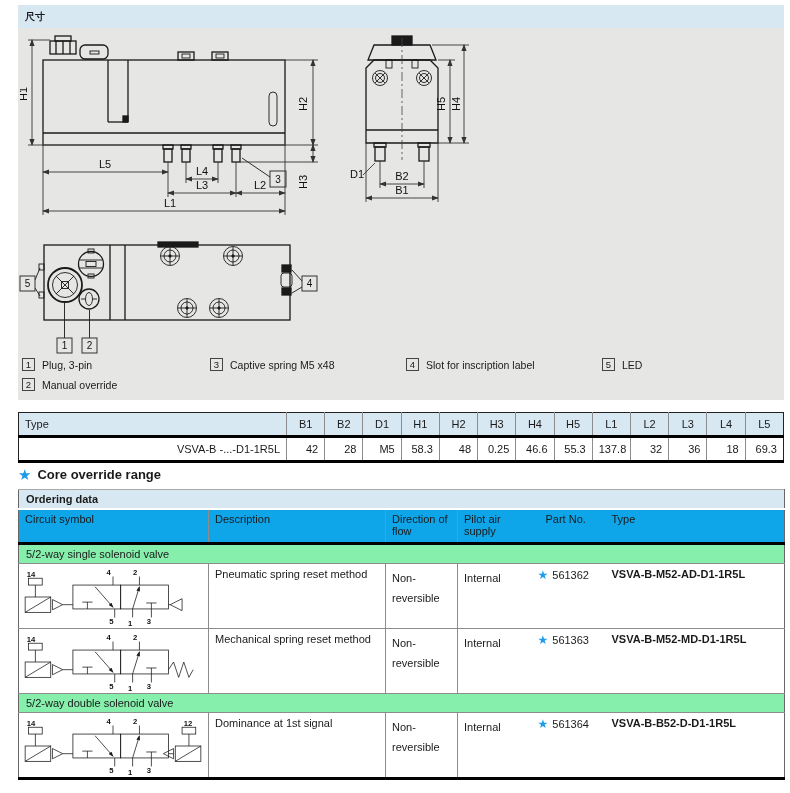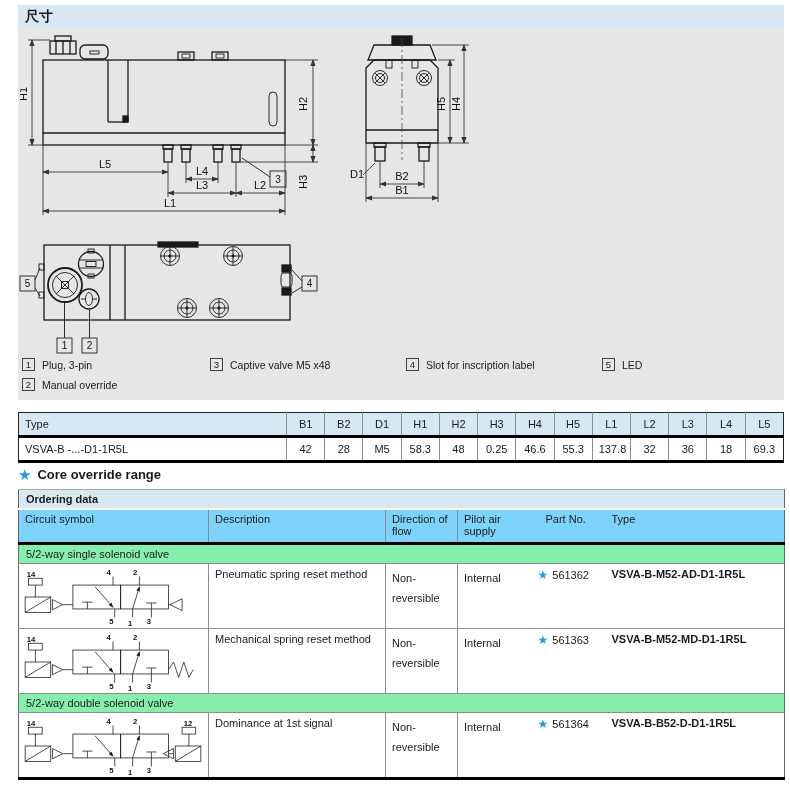--- a/index.html
+++ b/index.html
@@ -2,21 +2,21 @@
 <html><head>
 <meta charset="utf-8">
 <style>
   html,body{margin:0;padding:0;background:#fff;}
   #page{position:relative;width:790px;height:793px;background:#fff;
         font-family:"Liberation Sans",sans-serif;color:#1a1a1a;overflow:hidden;}
   .abs{position:absolute;}
   
   .titlebar{left:18px;top:5px;width:766px;height:23px;background:#d8e8f3;
             display:flex;align-items:center;padding-left:7px;box-sizing:border-box;
-            font-size:14px;font-weight:bold;}
+            font-size:10px;font-weight:bold;}
   
   .panel{left:18px;top:28px;width:766px;height:372px;background:#e6e6e4;}
   svg text{font-family:"Liberation Sans",sans-serif;}
   .ln{stroke:#1a1a1a;stroke-width:1.3;fill:none;}
   .thin{stroke:#1a1a1a;stroke-width:0.9;fill:none;}
   .dim{stroke:#333;stroke-width:0.9;fill:none;}
   .dtxt{font-size:11px;fill:#111;}
   .ptxt{font-size:9px;font-weight:bold;fill:#111;}
   .cbox{stroke:#333;stroke-width:1;fill:#e6e6e4;}
   .ctxt{font-size:10px;fill:#111;}
@@ -24,30 +24,30 @@
   .legend-item{display:flex;align-items:center;gap:7px;font-size:10.5px;}
   .numbox{width:13px;height:13px;border:1px solid #444;box-sizing:border-box;
           display:flex;align-items:center;justify-content:center;font-size:9.5px;flex:0 0 auto;}
   
   table.dim{border-collapse:collapse;table-layout:fixed;width:766px;font-size:11px;
             border-left:1px solid #222;border-right:1px solid #222;}
   table.dim td{border-right:1px solid #8c8c8c;padding:3px 6px;text-align:center;height:16px;}
   table.dim td:last-child{border-right:none;}
   table.dim tr.hd td{background:#d8e8f3;border-top:1px solid #222;border-bottom:3px solid #000;text-align:center;}
   table.dim tr.hd td.tl, table.dim td.tl{text-align:left;}
-  table.dim tr.val td{border-bottom:3px solid #000;background:#fff;}
+  table.dim tr.val td{border-bottom:3px solid #000;background:#fff;text-align:right;}
   
   .core-head{left:18px;top:467px;font-size:13px;font-weight:bold;display:flex;align-items:center;gap:6px;}
   .bluestar{color:#1e9be9;font-size:15px;font-weight:normal;line-height:1;}
   
   table.ord{border-collapse:collapse;table-layout:fixed;width:766px;font-size:11px;
             border-left:1px solid #666;border-right:1px solid #666;border-top:1px solid #a8a8a8;}
   table.ord td{box-sizing:border-box;}
   table.ord tr.bar td{background:#d8e8f3;font-weight:bold;padding:3px 7px;border-bottom:2px solid #fff;height:19px;}
-  table.ord tr.cols td{background:#7dd3fc;vertical-align:top;padding:3px 6px;height:34px;
+  table.ord tr.cols td{background:#0ea5e9;vertical-align:top;padding:3px 6px;height:34px;
                        border-bottom:3px solid #000;border-right:1px solid #8c8c8c;}
   table.ord tr.cols td.nb, table.ord tr.cols td:last-child{border-right:none;}
   table.ord tr.sec td{background:#86efac;padding:3px 7px;border-bottom:1px solid #8c8c8c;height:19px;}
   table.ord tr.row td{vertical-align:top;padding:4px 6px;border-bottom:1px solid #8c8c8c;
                       border-right:1px solid #8c8c8c;background:#fff;}
   table.ord tr.row td.nb, table.ord tr.row td:last-child{border-right:none;}
   table.ord tr.row td.sym{padding:4px 2px 0 4px;}
   table.ord tr.last td{border-bottom:3px solid #000;}
   .wrapcell{line-height:1.9;}
   .partcell{font-weight:normal;padding-left:2px;white-space:nowrap;}
@@ -286,21 +286,21 @@
     <div class="abs legend-item" style="left:4px;top:330px;">
       <span class="numbox">1</span>
       <span>Plug, 3-pin</span>
     </div>
     <div class="abs legend-item" style="left:4px;top:350px;">
       <span class="numbox">2</span>
       <span>Manual override</span>
     </div>
     <div class="abs legend-item" style="left:192px;top:330px;">
       <span class="numbox">3</span>
-      <span>Captive valve M5 x48</span>
+      <span>Captive spring M5 x48</span>
     </div>
     <div class="abs legend-item" style="left:388px;top:330px;">
       <span class="numbox">4</span>
       <span>Slot for inscription label</span>
     </div>
     <div class="abs legend-item" style="left:584px;top:330px;">
       <span class="numbox">5</span>
       <span>LED</span>
     </div>
   </div>

